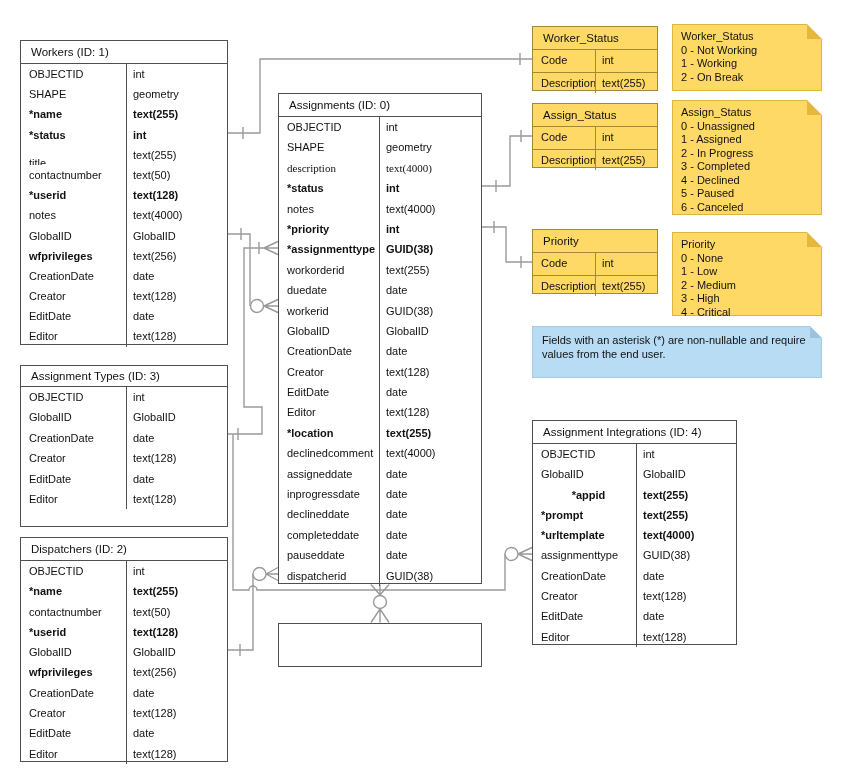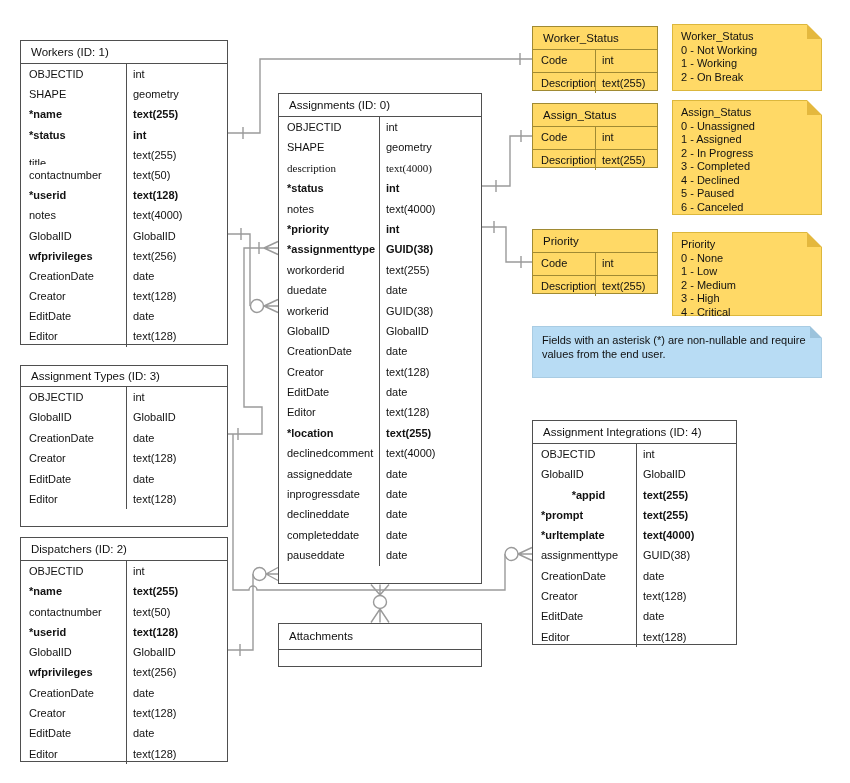--- a/index.html
+++ b/index.html
@@ -154,25 +154,25 @@
         <div class="row" style="height: 20.4px; line-height: 20.4px;"><span class="fn" style="width: 92px;">Creator</span><span class="ft">text(128)</span></div>
         <div class="row" style="height: 20.4px; line-height: 20.4px;"><span class="fn" style="width: 92px;">EditDate</span><span class="ft">date</span></div>
         <div class="row" style="height: 20.4px; line-height: 20.4px;"><span class="fn" style="width: 92px;">Editor</span><span class="ft">text(128)</span></div>
         <div class="row" style="height: 20.4px; line-height: 20.4px;"><span class="fn b" style="width: 92px;">*location</span><span class="ft b">text(255)</span></div>
         <div class="row" style="height: 20.4px; line-height: 20.4px;"><span class="fn" style="width: 92px;">declinedcomment</span><span class="ft">text(4000)</span></div>
         <div class="row" style="height: 20.4px; line-height: 20.4px;"><span class="fn" style="width: 92px;">assigneddate</span><span class="ft">date</span></div>
         <div class="row" style="height: 20.4px; line-height: 20.4px;"><span class="fn" style="width: 92px;">inprogressdate</span><span class="ft">date</span></div>
         <div class="row" style="height: 20.4px; line-height: 20.4px;"><span class="fn" style="width: 92px;">declineddate</span><span class="ft">date</span></div>
         <div class="row" style="height: 20.4px; line-height: 20.4px;"><span class="fn" style="width: 92px;">completeddate</span><span class="ft">date</span></div>
         <div class="row" style="height: 20.4px; line-height: 20.4px;"><span class="fn" style="width: 92px;">pauseddate</span><span class="ft">date</span></div>
+        <div class="row" style="height: 20.4px; line-height: 20.4px;"><span class="fn" style="width: 92px;">dispatcherid</span><span class="ft">GUID(38)</span></div>
       </div>
   </div>
 
   <div class="etable" style="left:278px;top:623px;width:204px;height:44px">
-    <div class="attach-head" style="line-height:25px">Attachments</div>
     <div class="attach-empty"></div>
   </div>
 
   <div class="etable" style="left:532px;top:420px;width:205px;height:225px">
     <div class="thead" style="height: 22px; line-height: 22px;">Assignment Integrations (ID: 4)</div>
     <div class="tbody">
       <div class="vdiv" style="left:103px"></div>
     <div class="row" style="height: 20.3px; line-height: 20.3px;"><span class="fn" style="width: 95px;">OBJECTID</span><span class="ft">int</span></div>
         <div class="row" style="height: 20.3px; line-height: 20.3px;"><span class="fn" style="width: 95px;">GlobalID</span><span class="ft">GlobalID</span></div>
         <div class="row" style="height: 20.3px; line-height: 20.3px;"><span class="fn b" style="width: 95px; text-align: center;">*appid</span><span class="ft b">text(255)</span></div>

